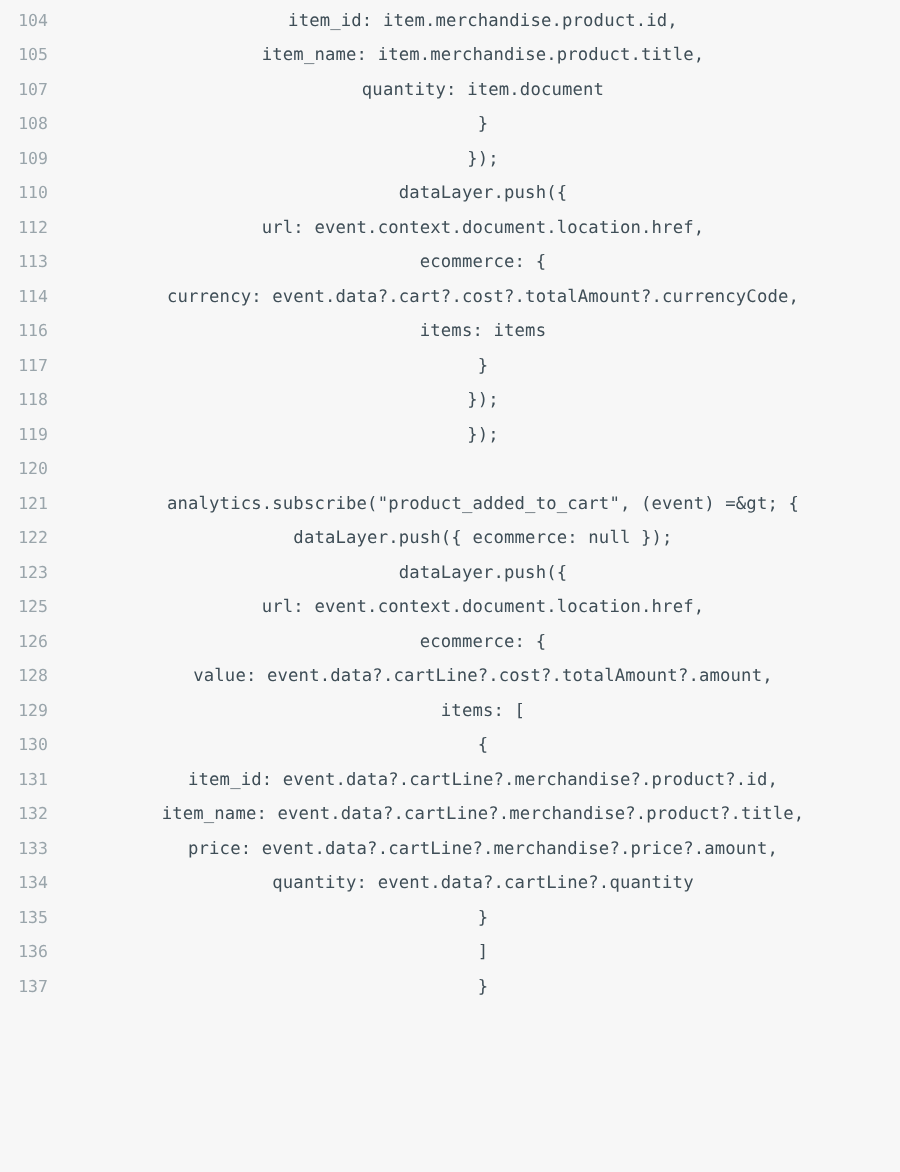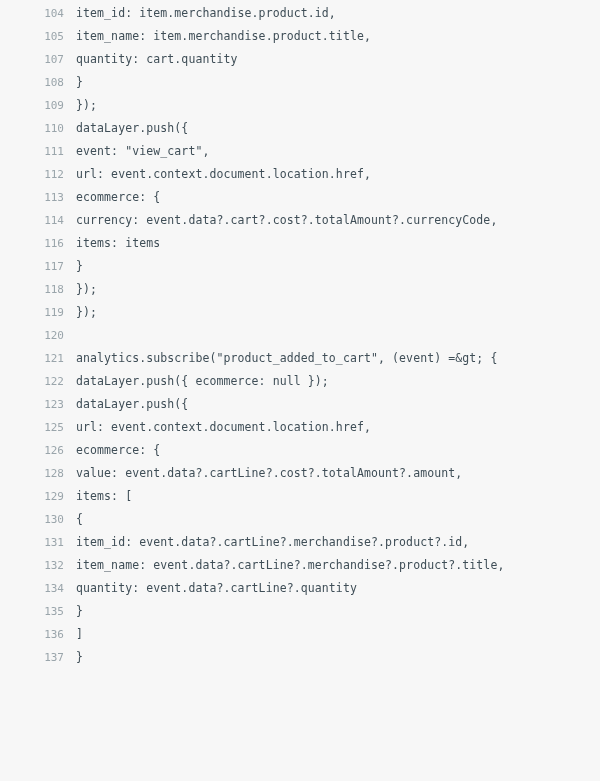--- a/index.html
+++ b/index.html
@@ -31,57 +31,57 @@
   }
   .ln {
     width: 44px;
     min-width: 44px;
     text-align: right;
     padding-right: 12px;
     box-sizing: border-box;
     color: #9aa5ab;
     font-size: 11px;
     user-select: none;
-    margin-left: 32px;
   }
   .code-text {
     flex: 1;
     color: #3f4e57;
     font-size: 11.5px;
     letter-spacing: 0.1px;
     overflow: hidden;
     text-overflow: clip;
+    text-align: center;
   }
 </style>
 </head>
 <body>
 
 <div class="code-block">
     <div class="code-line"><span class="ln">104</span><span class="code-text">item_id: item.merchandise.product.id,</span></div>
     <div class="code-line"><span class="ln">105</span><span class="code-text">item_name: item.merchandise.product.title,</span></div>
-    <div class="code-line"><span class="ln">107</span><span class="code-text">quantity: cart.quantity</span></div>
+    <div class="code-line"><span class="ln">107</span><span class="code-text">quantity: item.document</span></div>
     <div class="code-line"><span class="ln">108</span><span class="code-text">}</span></div>
     <div class="code-line"><span class="ln">109</span><span class="code-text">});</span></div>
     <div class="code-line"><span class="ln">110</span><span class="code-text">dataLayer.push({</span></div>
-    <div class="code-line"><span class="ln">111</span><span class="code-text">event: "view_cart",</span></div>
     <div class="code-line"><span class="ln">112</span><span class="code-text">url: event.context.document.location.href,</span></div>
     <div class="code-line"><span class="ln">113</span><span class="code-text">ecommerce: {</span></div>
     <div class="code-line"><span class="ln">114</span><span class="code-text">currency: event.data?.cart?.cost?.totalAmount?.currencyCode,</span></div>
     <div class="code-line"><span class="ln">116</span><span class="code-text">items: items</span></div>
     <div class="code-line"><span class="ln">117</span><span class="code-text">}</span></div>
     <div class="code-line"><span class="ln">118</span><span class="code-text">});</span></div>
     <div class="code-line"><span class="ln">119</span><span class="code-text">});</span></div>
     <div class="code-line"><span class="ln">120</span><span class="code-text"></span></div>
     <div class="code-line"><span class="ln">121</span><span class="code-text">analytics.subscribe("product_added_to_cart", (event) =&amp;gt; {</span></div>
     <div class="code-line"><span class="ln">122</span><span class="code-text">dataLayer.push({ ecommerce: null });</span></div>
     <div class="code-line"><span class="ln">123</span><span class="code-text">dataLayer.push({</span></div>
     <div class="code-line"><span class="ln">125</span><span class="code-text">url: event.context.document.location.href,</span></div>
     <div class="code-line"><span class="ln">126</span><span class="code-text">ecommerce: {</span></div>
     <div class="code-line"><span class="ln">128</span><span class="code-text">value: event.data?.cartLine?.cost?.totalAmount?.amount,</span></div>
     <div class="code-line"><span class="ln">129</span><span class="code-text">items: [</span></div>
     <div class="code-line"><span class="ln">130</span><span class="code-text">{</span></div>
     <div class="code-line"><span class="ln">131</span><span class="code-text">item_id: event.data?.cartLine?.merchandise?.product?.id,</span></div>
     <div class="code-line"><span class="ln">132</span><span class="code-text">item_name: event.data?.cartLine?.merchandise?.product?.title,</span></div>
+    <div class="code-line"><span class="ln">133</span><span class="code-text">price: event.data?.cartLine?.merchandise?.price?.amount,</span></div>
     <div class="code-line"><span class="ln">134</span><span class="code-text">quantity: event.data?.cartLine?.quantity</span></div>
     <div class="code-line"><span class="ln">135</span><span class="code-text">}</span></div>
     <div class="code-line"><span class="ln">136</span><span class="code-text">]</span></div>
     <div class="code-line"><span class="ln">137</span><span class="code-text">}</span></div>
   </div>
 
 </body></html>

